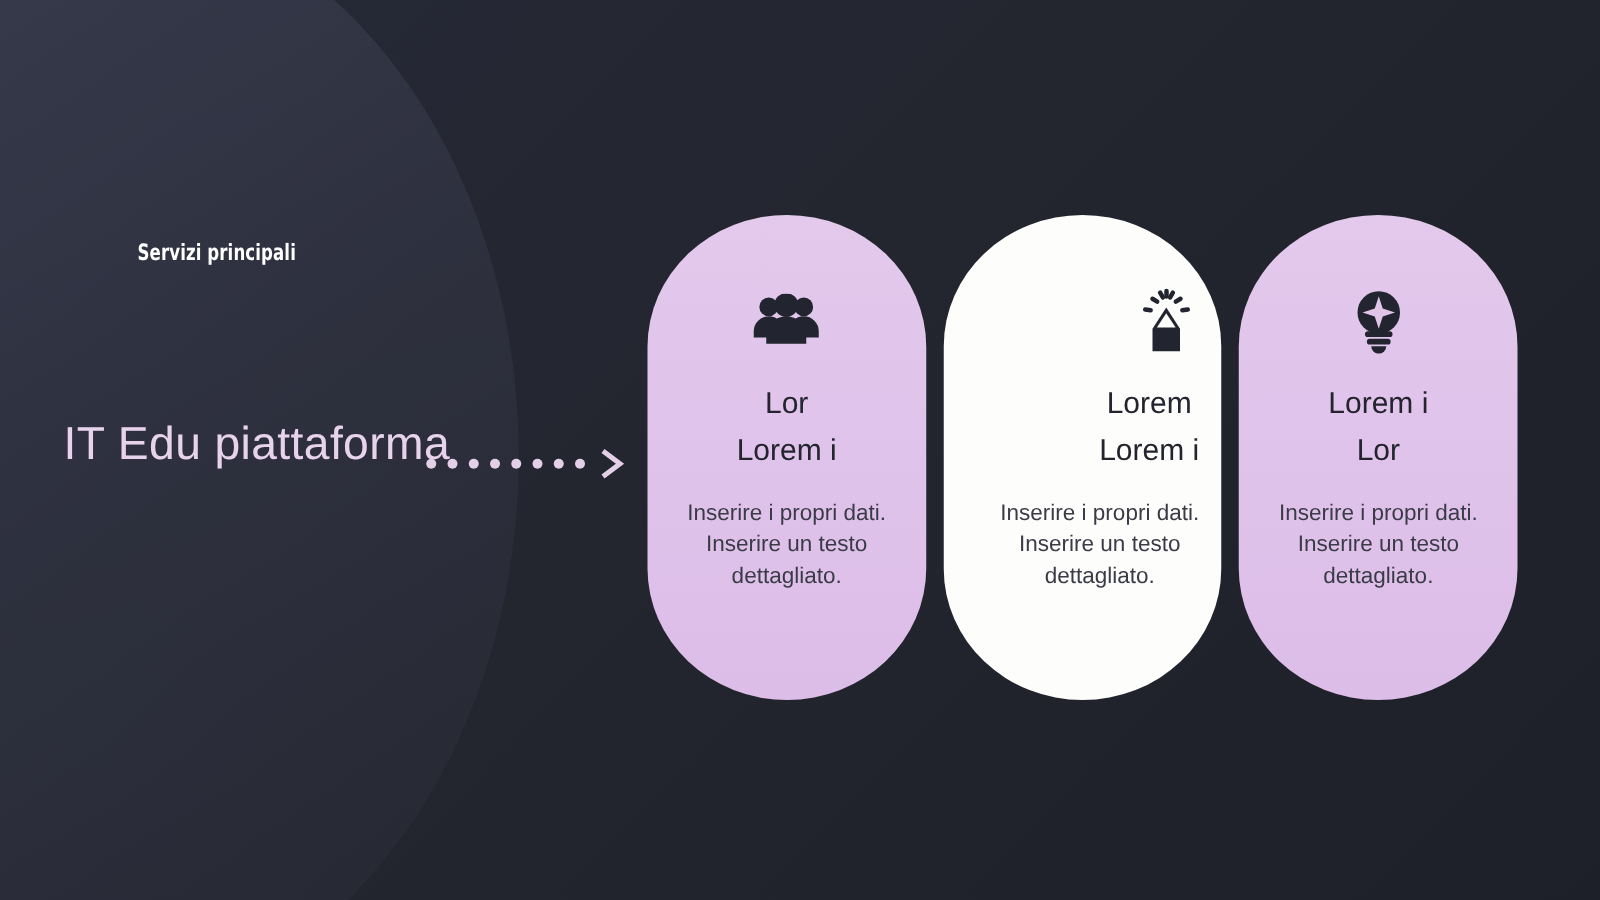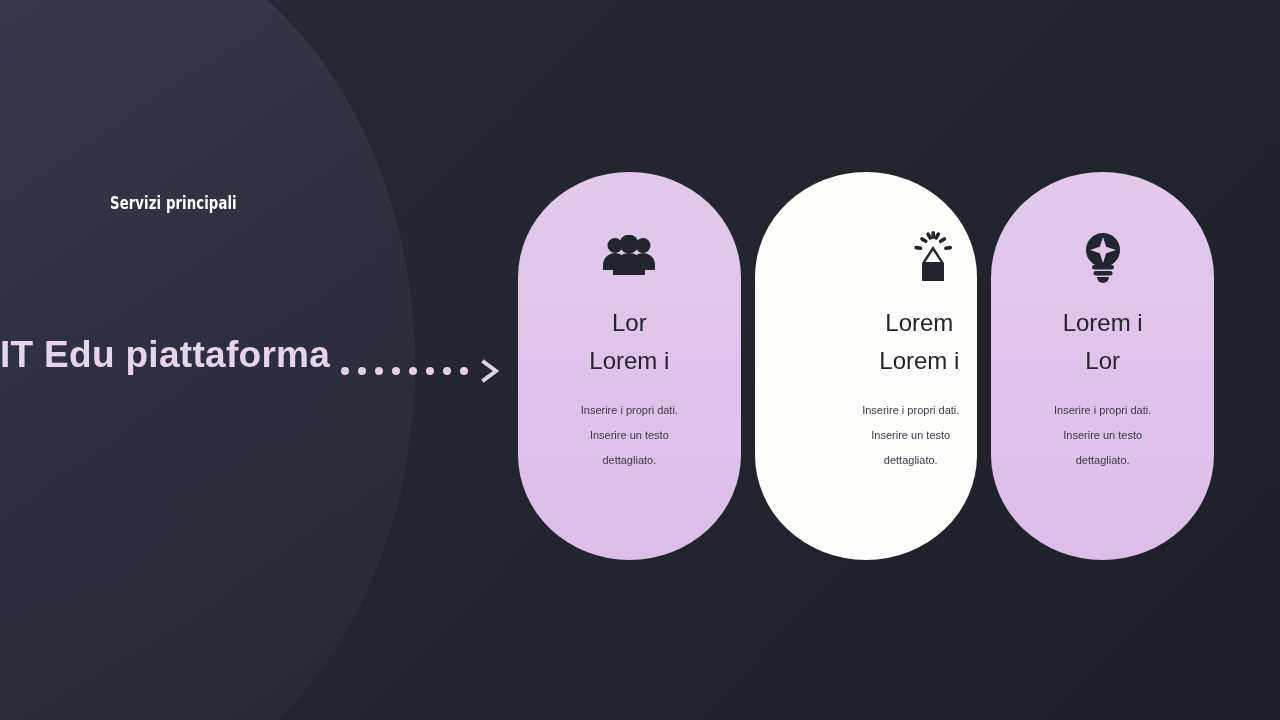--- a/index.html
+++ b/index.html
@@ -37,25 +37,25 @@
     font-size:18px;
     letter-spacing:0.1px;
     transform:scaleX(0.82);
     transform-origin:left center;
     white-space:nowrap;
   }
   #headline {
     position:absolute;
     left:0px; top:328px;
     width:360px;
-    text-align:left;
+    text-align:right;
     color:#E8D3EC;
     font-size:37px;
     line-height:54px;
-    font-weight:700;
+    font-weight:400;
     letter-spacing:0.3px;
   }
   
   #arrow {
     position:absolute;
     left:341px; top:358px;
     width:130px; height:26px;
     display:flex; align-items:center; gap:9px;
   }
   #arrow .dot {
@@ -89,21 +89,21 @@
     color:#23242E;
     font-size:24px;
     line-height:38px;
     font-weight:400;
     text-align:center;
     white-space:pre-line;
   }
   .card-body {
     margin-top:18px;
     color:#3A3B47;
-    font-size:11px;
+    font-size:18px;
     line-height:25px;
     text-align:center;
     font-weight:500;
     white-space:pre-line;
   }
 </style>
 </head>
 <body>
 
 <div id="slide">

